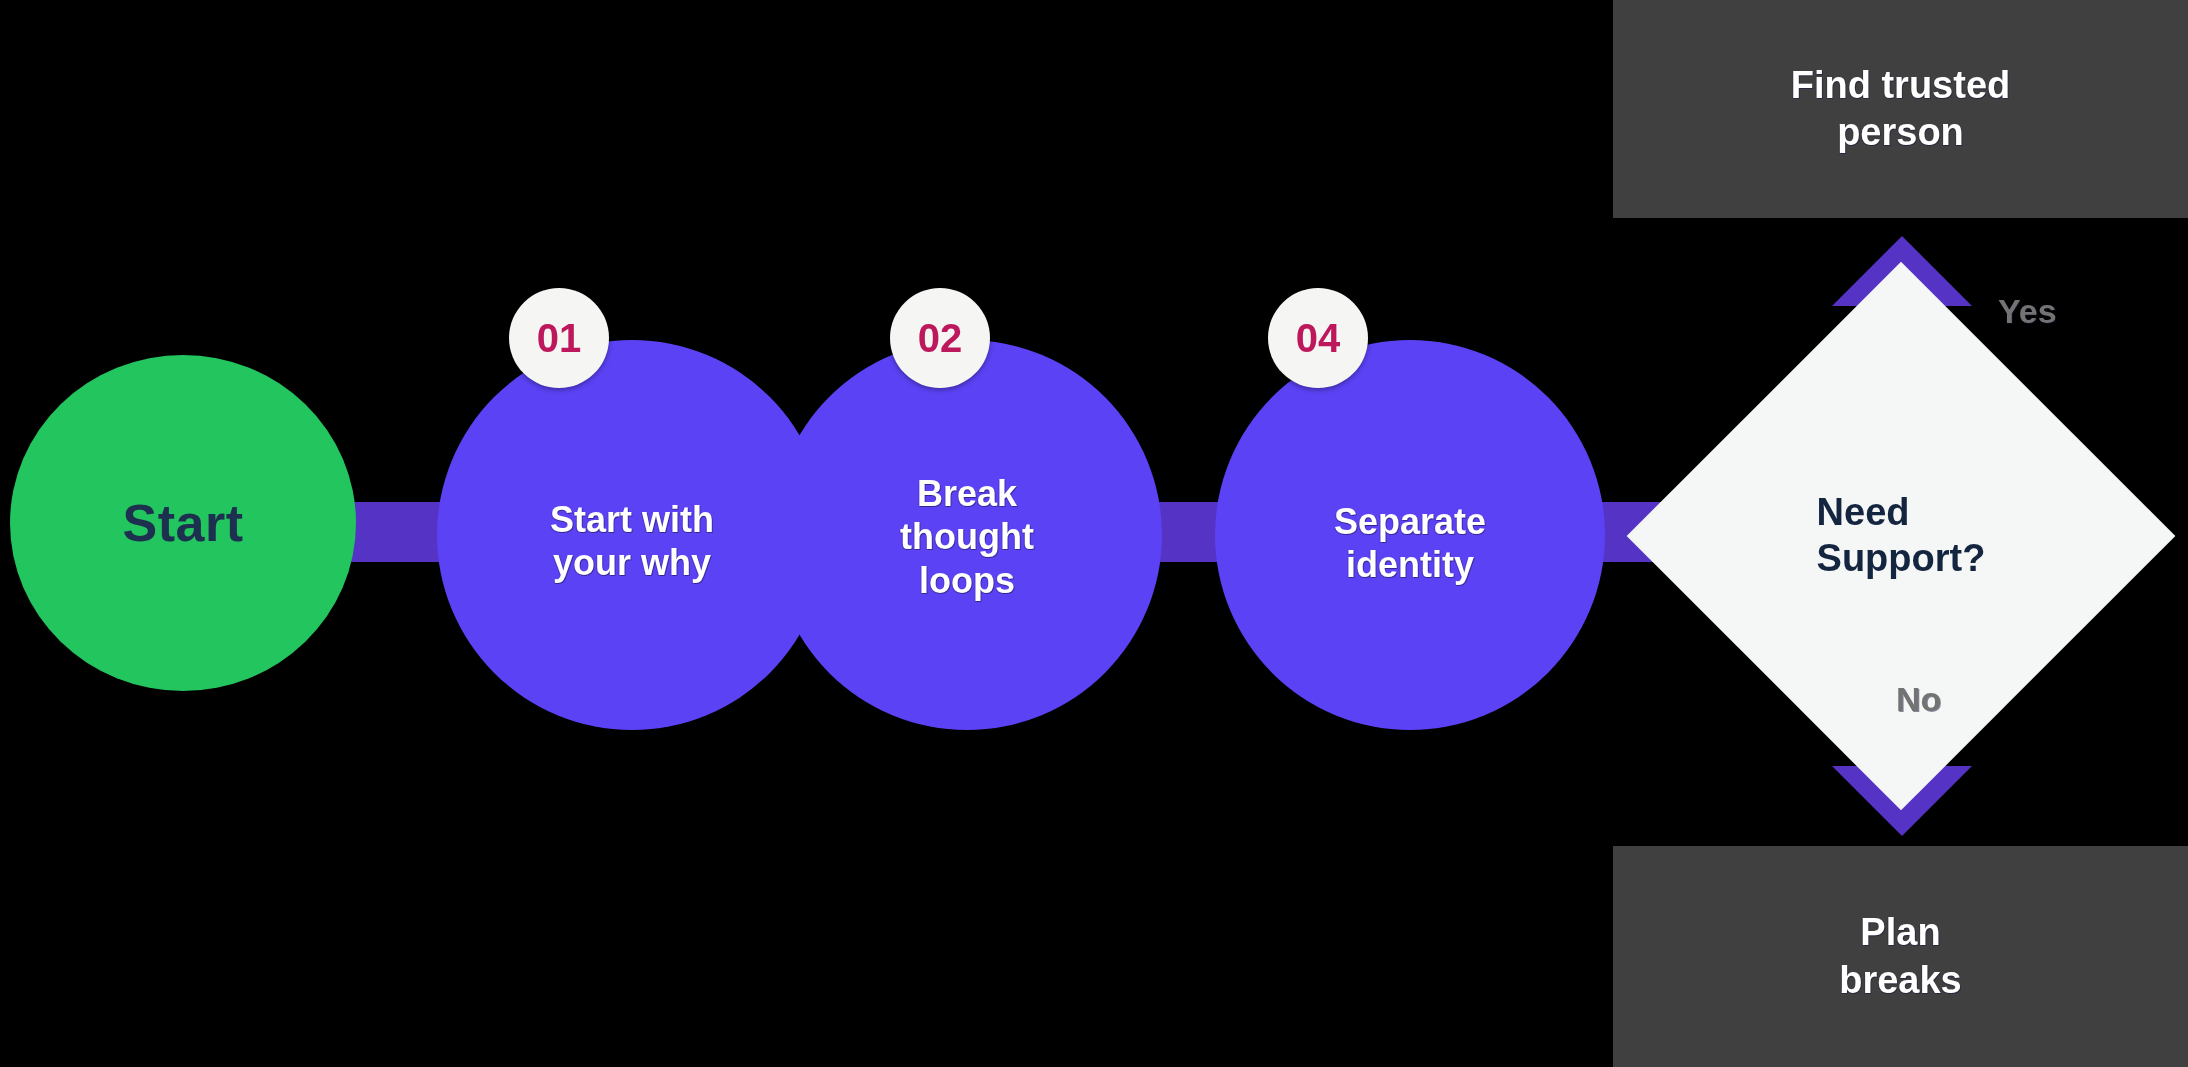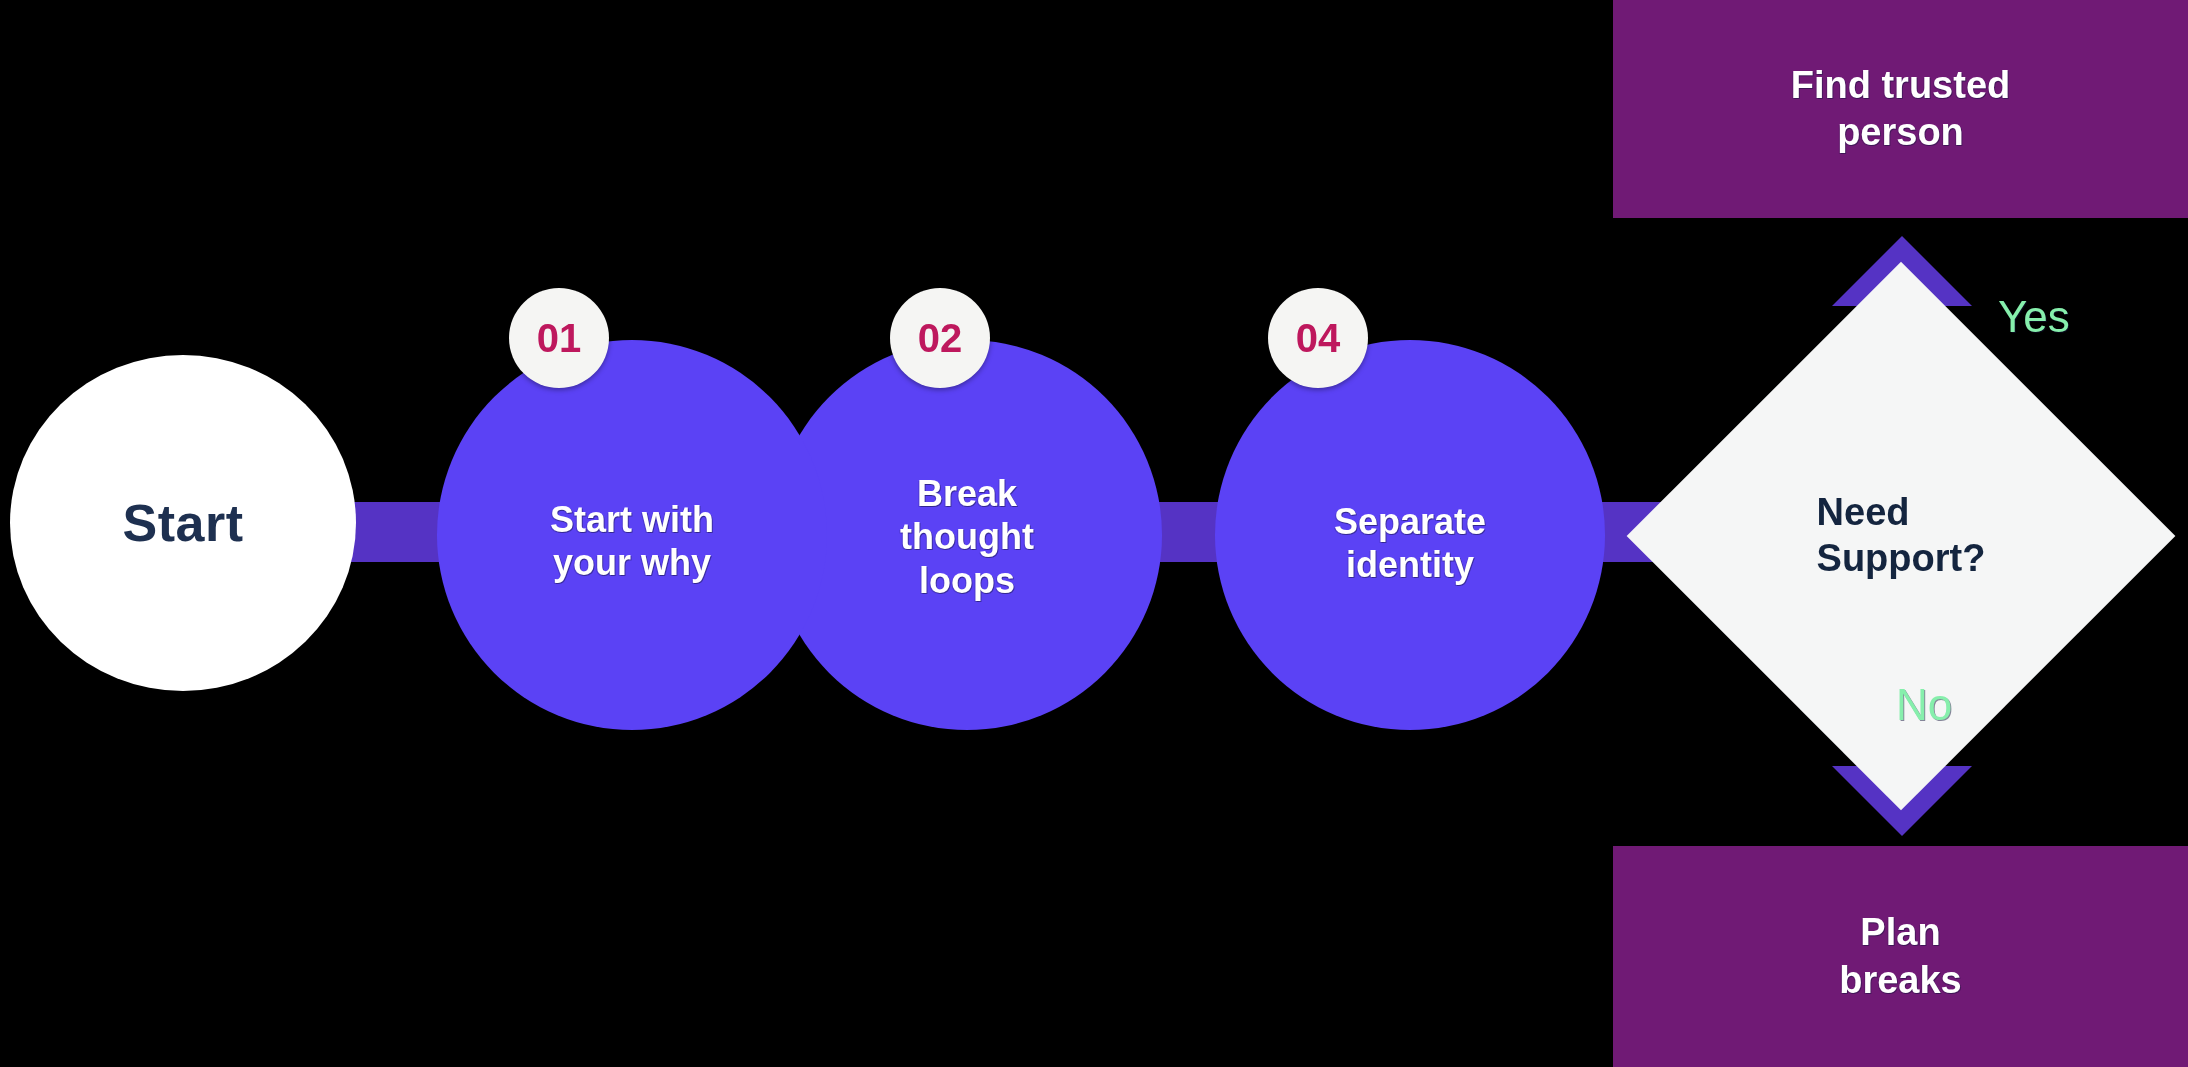--- a/index.html
+++ b/index.html
@@ -19,21 +19,21 @@
   }
 
   
   .start-circle {
     position: absolute;
     left: 10px;
     top: 355px;
     width: 346px;
     height: 336px;
     border-radius: 50%;
-    background: #ffffff;
+    background: #22c55e;
     display: flex;
     align-items: center;
     justify-content: center;
     z-index: 5;
   }
   .start-label {
     color: #1E3050;
     font-size: 52px;
     font-weight: bold;
     letter-spacing: 0.5px;
@@ -142,35 +142,35 @@
   .arrow {
     position: absolute;
     z-index: 4;
   }
   .arrow-up   { left: 1832px; top: 236px; width: 140px; height: 160px; }
   .arrow-down { left: 1832px; top: 676px; width: 140px; height: 160px; }
 
   
   .branch-label {
     position: absolute;
-    color: #86efac;
-    font-size: 44px;
-    font-weight: normal;
+    color: #737373;
+    font-size: 34px;
+    font-weight: bold;
     z-index: 9;
     text-shadow: 1px 1px 0 rgba(20,20,60,.5);
   }
   .label-yes { left: 1998px; top: 292px; }
   .label-no  { left: 1896px; top: 680px; }
 
   
   .outcome-box {
     position: absolute;
     left: 1613px;
     width: 575px;
-    background: #701a75;
+    background: #404040;
     display: flex;
     align-items: center;
     justify-content: center;
     z-index: 5;
   }
   .outcome-top    { top: 0px;   height: 218px; }
   .outcome-bottom { top: 846px; height: 221px; }
   .outcome-text {
     color: #FFFFFF;
     font-size: 38px;

